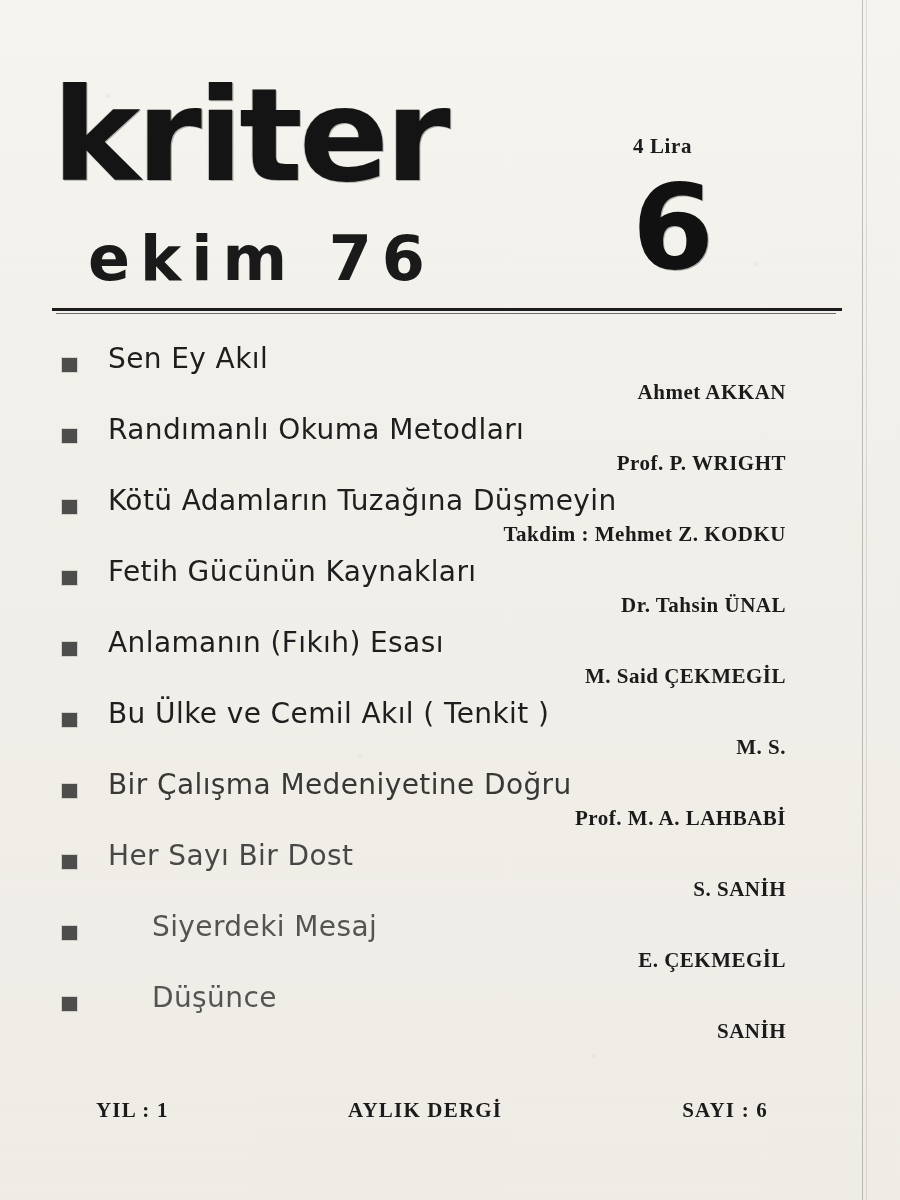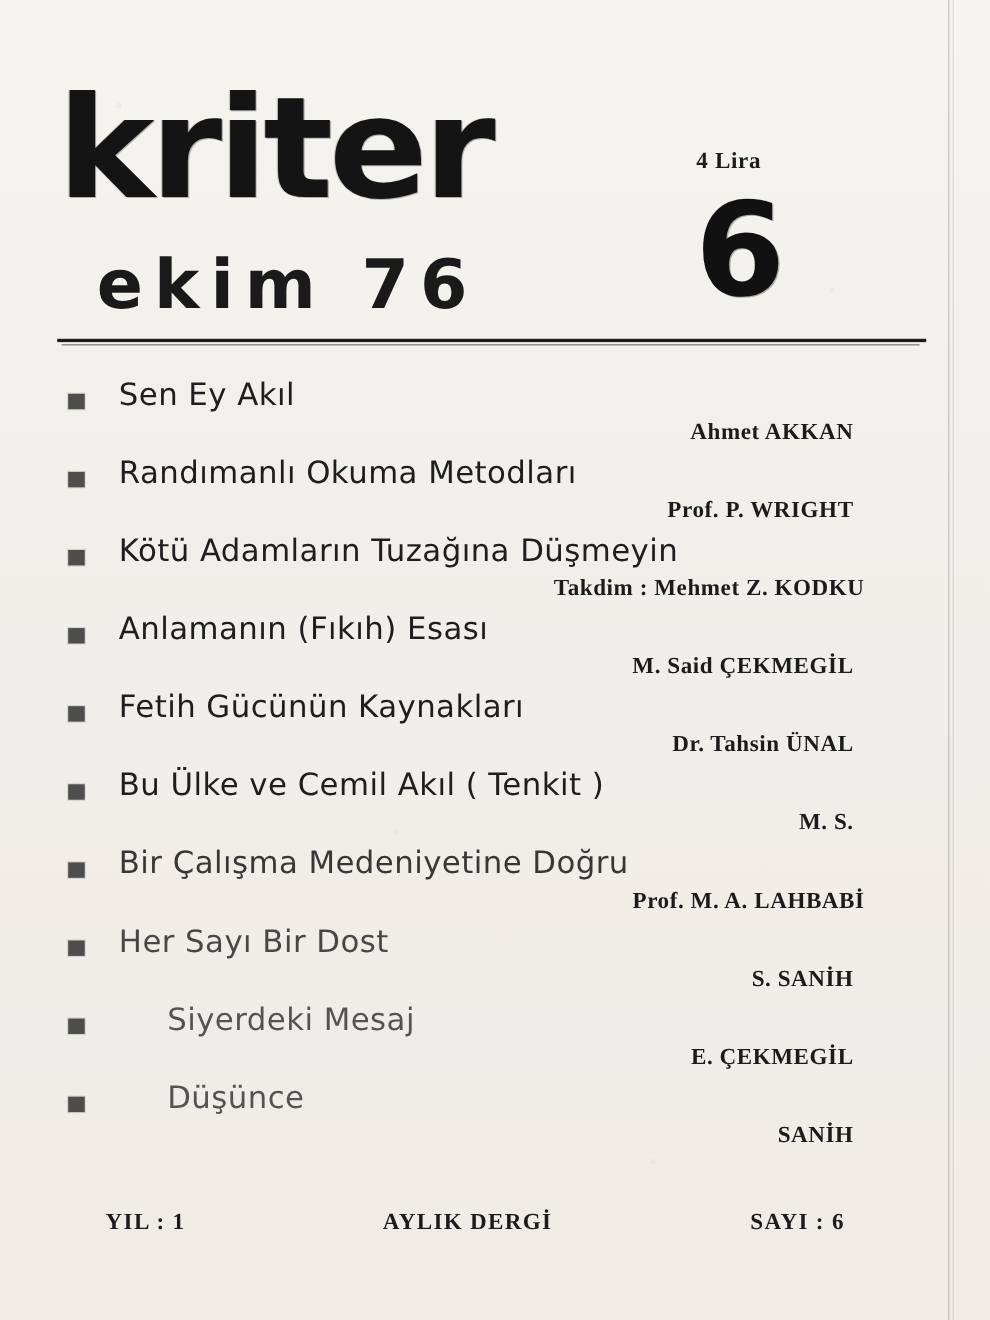--- a/index.html
+++ b/index.html
@@ -151,21 +151,21 @@
     font-family: "DejaVu Sans", sans-serif;
     font-size: 28px;
     font-weight: normal;
     letter-spacing: 0.4px;
     color: #1e1e1e;
     white-space: nowrap;
     filter: blur(0.18px);
   }
   .author {
     position: absolute;
-    right: 76px;
+    right: 66px;
     top: 42px;
     font-family: "Liberation Serif", serif;
     font-weight: bold;
     font-size: 21px;
     letter-spacing: 0.5px;
     color: #1b1b1b;
     white-space: nowrap;
   }
   .author.wide { right: 66px; }
 
@@ -228,28 +228,28 @@
     </div>
 
     <div class="entry">
       <span class="bullet"></span>
       <span class="title">Kötü Adamların Tuzağına Düşmeyin</span>
       <span class="author wide">Takdim : Mehmet Z. KODKU</span>
     </div>
 
     <div class="entry">
       <span class="bullet"></span>
+      <span class="title">Fetih Gücünün Kaynakları</span>
+      <span class="author">Dr. Tahsin ÜNAL</span>
+    </div>
+
+    <div class="entry">
+      <span class="bullet"></span>
       <span class="title">Anlamanın (Fıkıh) Esası</span>
       <span class="author">M. Said ÇEKMEGİL</span>
-    </div>
-
-    <div class="entry">
-      <span class="bullet"></span>
-      <span class="title">Fetih Gücünün Kaynakları</span>
-      <span class="author">Dr. Tahsin ÜNAL</span>
     </div>
 
     <div class="entry">
       <span class="bullet"></span>
       <span class="title">Bu Ülke ve Cemil Akıl ( Tenkit )</span>
       <span class="author">M. S.</span>
     </div>
 
     <div class="entry f1">
       <span class="bullet"></span>

